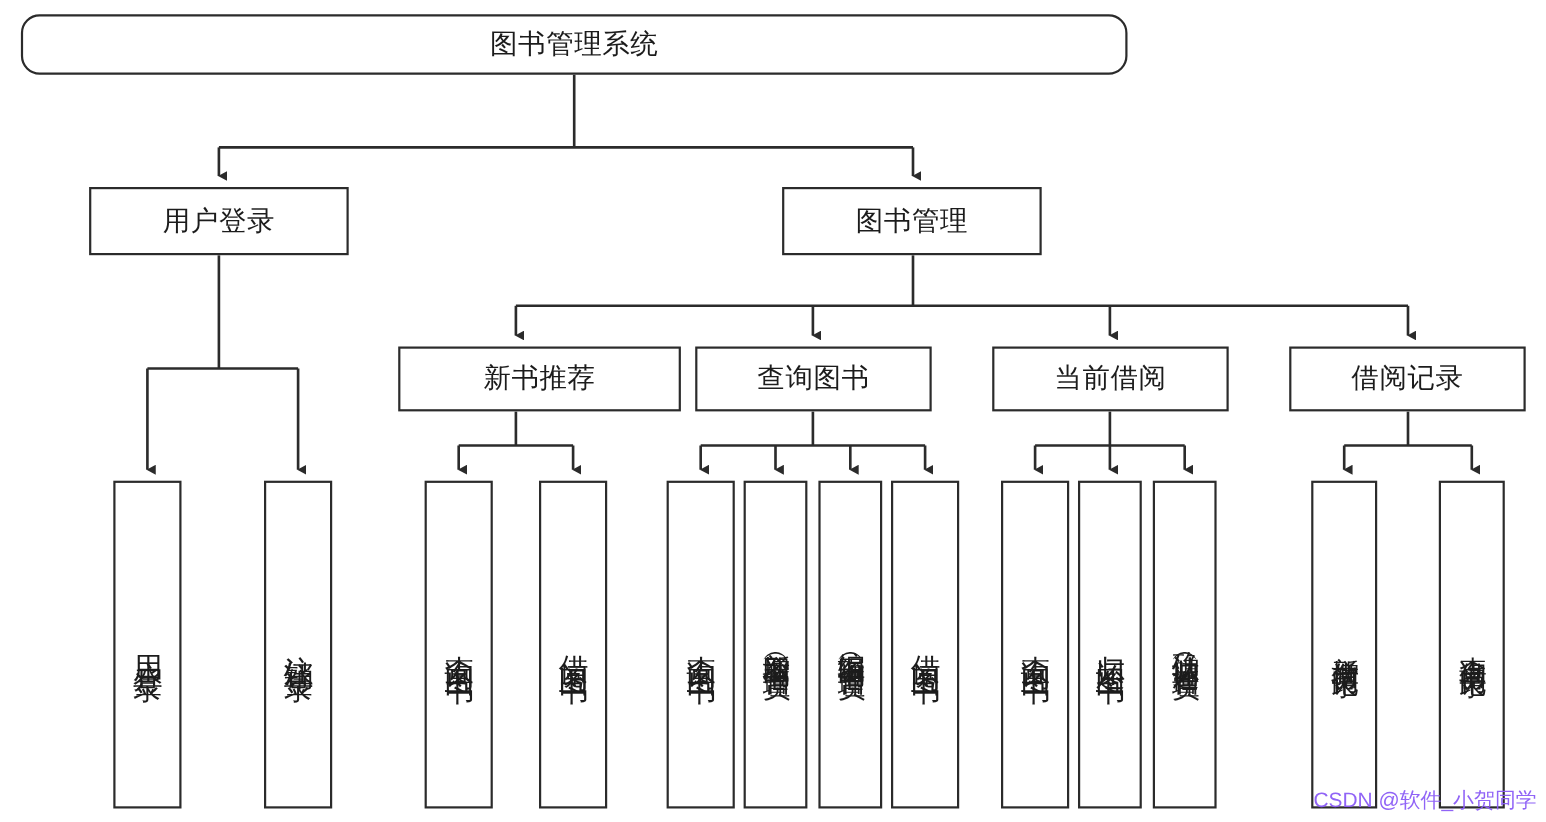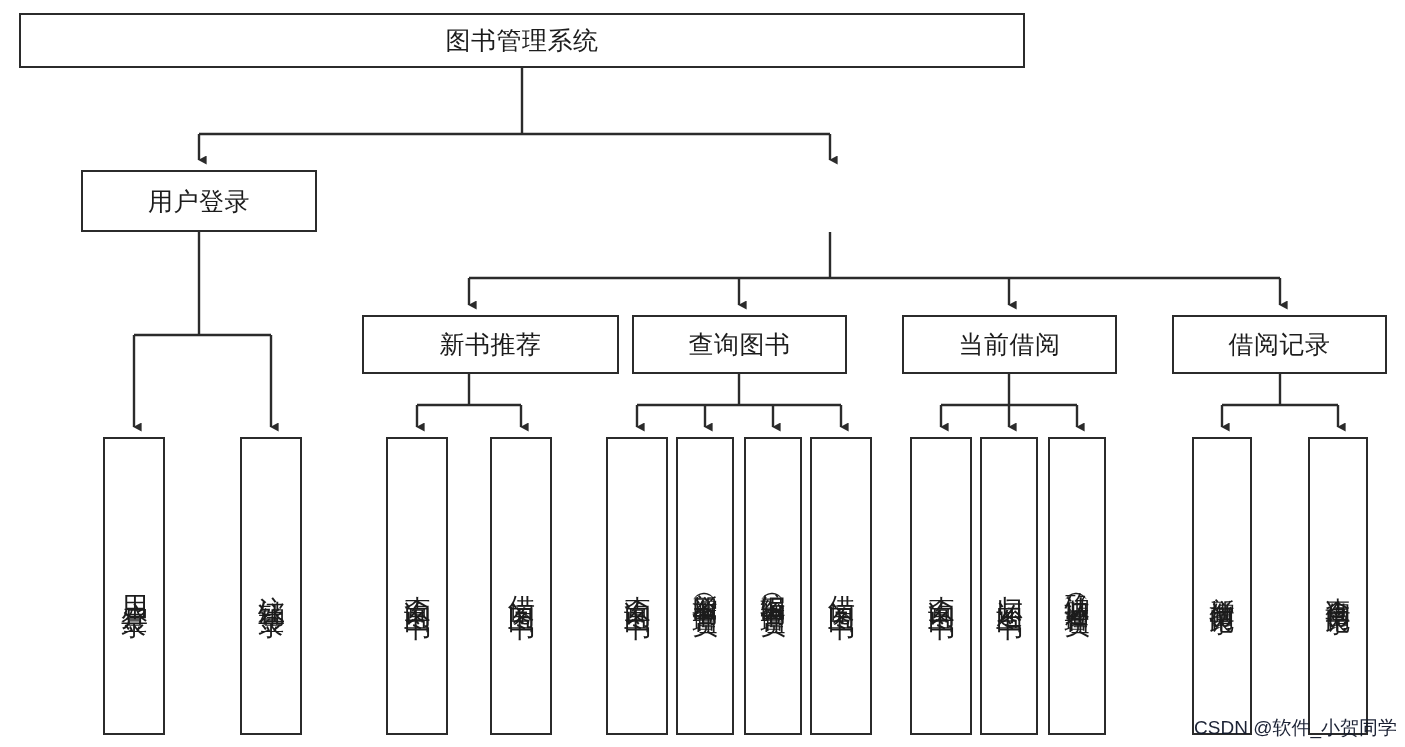--- a/index.html
+++ b/index.html
@@ -49,21 +49,21 @@
     position:absolute;
     left:0;top:0;
     width:1405px;height:747px;
     pointer-events:none;
   }
   .watermark{
     position:absolute;
     right:8px;
     bottom:6px;
     font-size:19px;
-    color:#0f172a;
+    color:#8b5cf6;
     white-space:nowrap;
     opacity:.95;
   }
 </style>
 </head>
 <body>
 
 <div id="canvas">
 
   <svg class="edges" viewBox="0 0 1405 747">
@@ -109,26 +109,29 @@
       <path d="M1009,405 L1009,427" marker-end="url(#arrow)"></path>
       <path d="M1077,405 L1077,427" marker-end="url(#arrow)"></path>
 
       <path d="M1280,374 L1280,405"></path>
       <path d="M1222,405 L1338,405"></path>
       <path d="M1222,405 L1222,427" marker-end="url(#arrow)"></path>
       <path d="M1338,405 L1338,427" marker-end="url(#arrow)"></path>
     </g>
   </svg>
 
-  <div class="node h" style="left:19px;top:13px;width:1006px;height:55px;">
+  <div class="node h" style="left:19px;top:13px;width:1006px;height:55px;border-radius:17px;">
     <span class="lbl">图书管理系统</span>
   </div>
 
   <div class="node h" style="left:81px;top:170px;width:236px;height:62px;">
     <span class="lbl">用户登录</span>
+  </div>
+  <div class="node h" style="left:711px;top:170px;width:236px;height:62px;">
+    <span class="lbl">图书管理</span>
   </div>
 
   <div class="node h" style="left:362px;top:315px;width:257px;height:59px;">
     <span class="lbl">新书推荐</span>
   </div>
   <div class="node h" style="left:632px;top:315px;width:215px;height:59px;">
     <span class="lbl">查询图书</span>
   </div>
   <div class="node h" style="left:902px;top:315px;width:215px;height:59px;">
     <span class="lbl">当前借阅</span>

